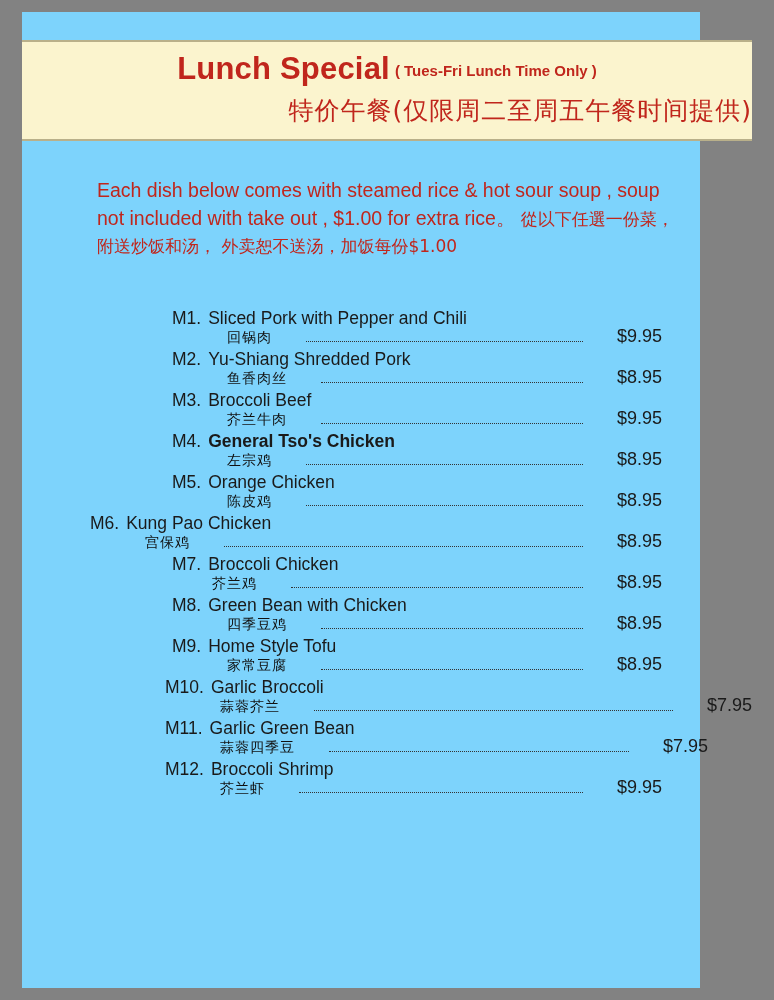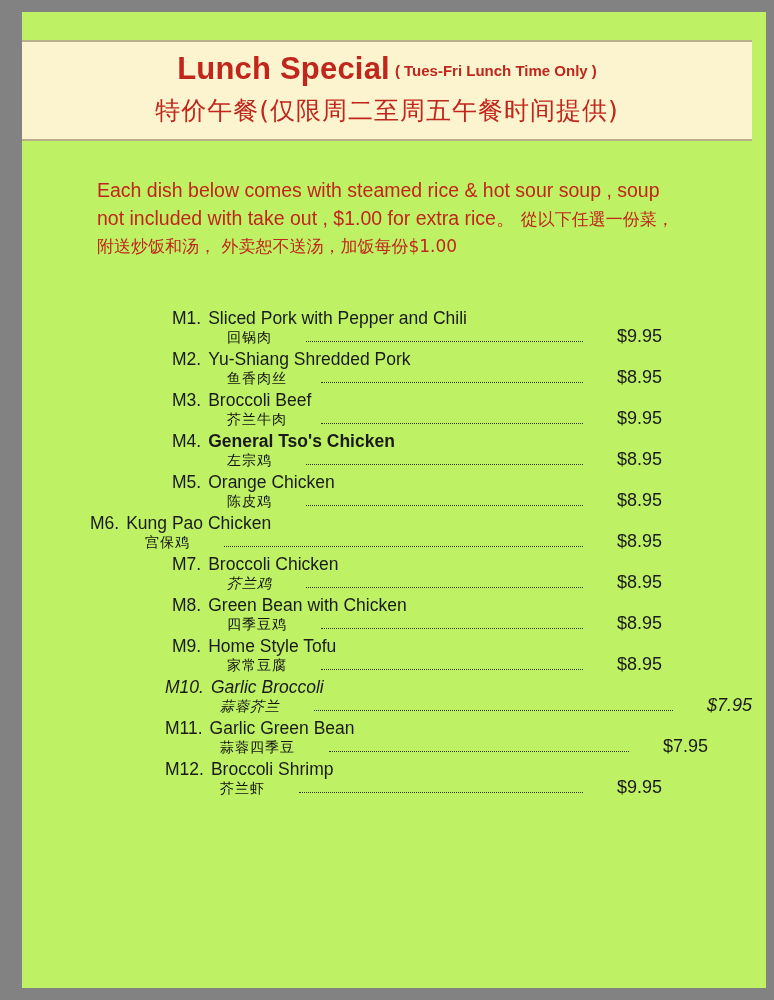--- a/index.html
+++ b/index.html
@@ -10,23 +10,23 @@
   body {
     width: 774px;
     height: 1000px;
     font-family: "Liberation Sans", sans-serif;
     overflow: hidden;
   }
   .page {
     position: absolute;
     left: 22px;
     top: 12px;
-    width: 744px;
+    width: 678px;
     height: 976px;
-    background: #bef264;
+    background: #7dd3fc;
     box-sizing: border-box;
   }
   .banner {
     position: absolute;
     left: 0;
     top: 28px;
     width: 730px;
     background: #fbf4ce;
     border-top: 2px solid #b9b08a;
     border-bottom: 2px solid #b9b08a;
@@ -50,20 +50,21 @@
     color: #c0261c;
     vertical-align: 3px;
     margin-left: 5px;
   }
   .banner-line2 {
     margin-top: 8px;
     font-size: 25px;
     color: #c0261c;
     font-family: "DejaVu Sans", sans-serif;
     letter-spacing: 1px;
+    text-align: right;
   }
   .notice {
     position: absolute;
     left: 75px;
     top: 165px;
     width: 585px;
     color: #c0261c;
     font-size: 19.5px;
     line-height: 1.42;
   }
@@ -189,42 +190,42 @@
         <div class="item-name"><span class="num">M6.</span><span class="label">Kung Pao Chicken</span></div>
         <div class="priceline">
           <span class="cn-name" style="margin-left: 55px;">宫保鸡</span>
           <span class="dots"></span>
           <span class="price">$8.95</span>
         </div>
       </div>
       <div class="item" style="padding-left: 150px; padding-right: 90px;">
         <div class="item-name"><span class="num">M7.</span><span class="label">Broccoli Chicken</span></div>
         <div class="priceline">
-          <span class="cn-name" style="margin-left: 55px; font-style: italic;">芥兰鸡</span>
+          <span class="cn-name" style="margin-left: 40px;">芥兰鸡</span>
           <span class="dots"></span>
           <span class="price">$8.95</span>
         </div>
       </div>
       <div class="item" style="padding-left: 150px; padding-right: 90px;">
         <div class="item-name"><span class="num">M8.</span><span class="label">Green Bean with Chicken</span></div>
         <div class="priceline">
           <span class="cn-name" style="margin-left: 55px;">四季豆鸡</span>
           <span class="dots"></span>
           <span class="price">$8.95</span>
         </div>
       </div>
       <div class="item" style="padding-left: 150px; padding-right: 90px;">
         <div class="item-name"><span class="num">M9.</span><span class="label">Home Style Tofu</span></div>
         <div class="priceline">
           <span class="cn-name" style="margin-left: 55px;">家常豆腐</span>
           <span class="dots"></span>
           <span class="price">$8.95</span>
         </div>
       </div>
-      <div class="item" style="padding-left: 143px;  font-style: italic;">
+      <div class="item" style="padding-left: 143px; ">
         <div class="item-name"><span class="num">M10.</span><span class="label">Garlic Broccoli</span></div>
         <div class="priceline">
           <span class="cn-name" style="margin-left: 55px;">蒜蓉芥兰</span>
           <span class="dots"></span>
           <span class="price">$7.95</span>
         </div>
       </div>
       <div class="item" style="padding-left: 143px; padding-right: 44px;">
         <div class="item-name"><span class="num">M11.</span><span class="label">Garlic Green Bean</span></div>
         <div class="priceline">

